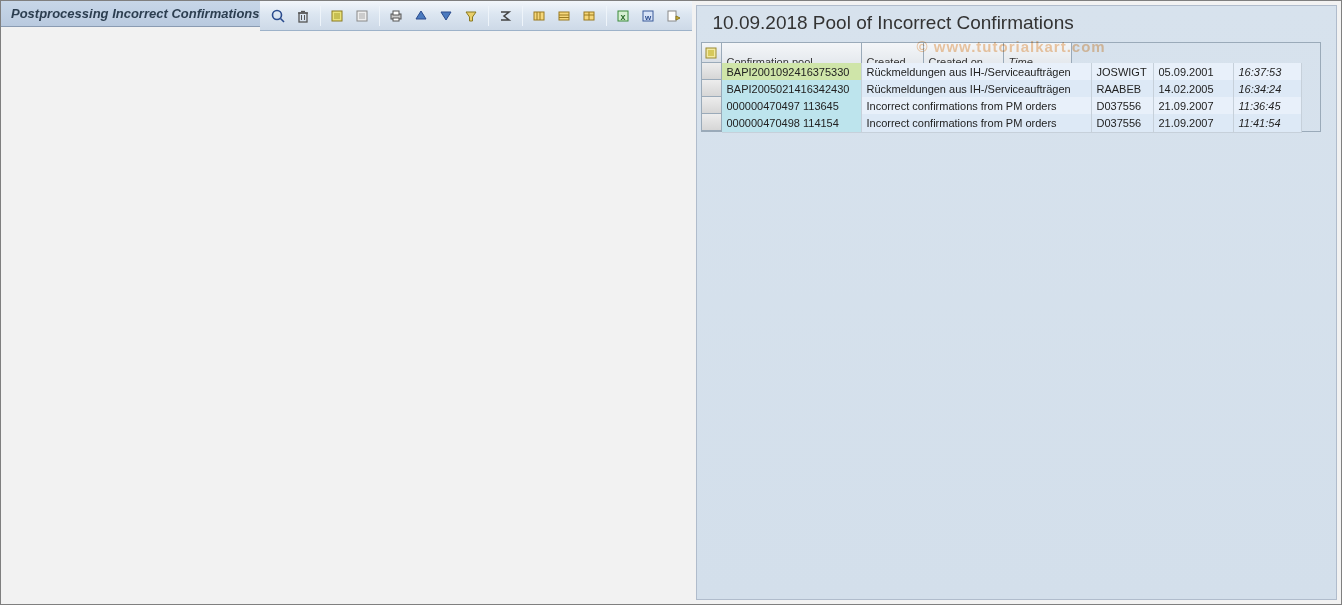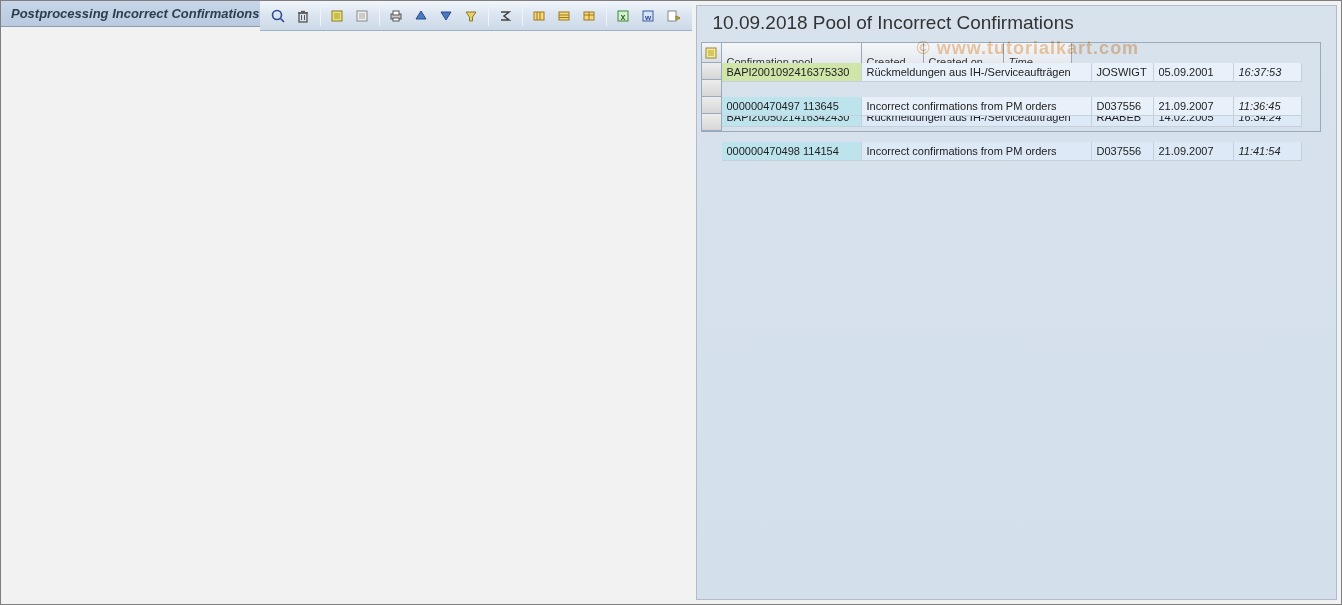--- a/index.html
+++ b/index.html
@@ -118,27 +118,27 @@
       overflow: hidden;
       font-size: 11px;
       color: #222;
     }
     .col-pool { width: 140px; flex: 0 0 140px; }
     .col-desc { width: 230px; flex: 0 0 230px; }
     .col-created { width: 62px; flex: 0 0 62px; }
     .col-createdon { width: 80px; flex: 0 0 80px; }
     .col-time { width: 68px;  flex: 0 0 68px; font-style: italic; }
     .row-even .cell { background: #e8f0fa; }
-    .row-odd .cell  { background: #dde9f6; margin-top: 28px; }
+    .row-odd .cell  { background: #dde9f6; }
     .pool-highlight-a { background: #cfe5a9 !important; }
     .pool-highlight-b { background: #bde4ed !important; }
     .watermark {
       position: absolute;
       top: 32px; left: 220px;
-      font-size: 18px; letter-spacing: 1px;
+      font-size: 15px; letter-spacing: 1px;
       font-weight: bold;
       color: rgba(235,160,90,0.55);
       pointer-events: none;
       mix-blend-mode: multiply;
     }
     svg { display: block; }
   </style>
 </head>
 <body>
 

